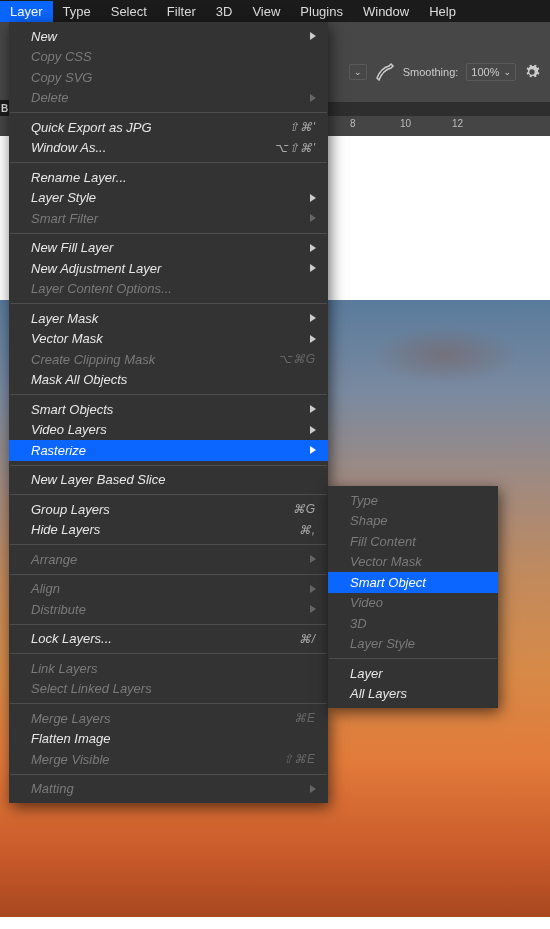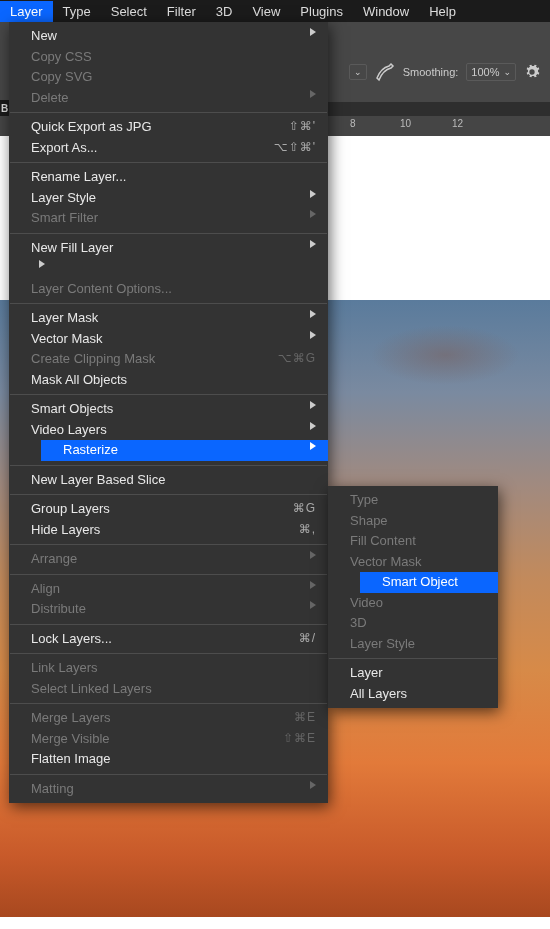--- a/index.html
+++ b/index.html
@@ -84,29 +84,30 @@
   .menu {
     position:absolute;
     top:22px; left:9px;
     width:319px;
     background:#333333;
     box-shadow:2px 4px 14px rgba(0,0,0,0.6);
     padding:4px 0;
     font-size:13px;
   }
   .menu-item {
-    display:flex; 
+    display:flex; align-items:center;
     padding:2px 12px 2px 22px;
     height:20.5px;
     color:#e8e8e8;
     cursor:default;
     position:relative;
+    font-style:italic;
   }
   .menu-item.disabled { color:#7a7a7a; }
-  .menu-item.highlight { background:#0a66ff; color:#fff;margin-left:32px; }
+  .menu-item.highlight { background:#0a66ff; color:#fff; }
   .menu-item .label { flex:1; }
   .menu-item .shortcut {
     color:#aaa; font-size:12px; letter-spacing:1px;
     text-align:right; min-width:48px;
   }
   .menu-item.disabled .shortcut { color:#666; }
   .menu-item .arrow {
     width:0; height:0;
     border-top:4px solid transparent;
     border-bottom:4px solid transparent;
@@ -202,41 +203,42 @@
     <div class="menu-item disabled">
       <span class="label">Delete</span>
       <span class="arrow"></span>
     </div>
     <div class="menu-sep"></div>
     <div class="menu-item">
       <span class="label">Quick Export as JPG</span>
       <span class="shortcut">⇧⌘'</span>
     </div>
     <div class="menu-item">
-      <span class="label">Export As...</span>
+      <span class="label">Window As...</span>
       <span class="shortcut">⌥⇧⌘'</span>
     </div>
     <div class="menu-sep"></div>
     <div class="menu-item">
       <span class="label">Rename Layer...</span>
     </div>
     <div class="menu-item">
       <span class="label">Layer Style</span>
       <span class="arrow"></span>
     </div>
     <div class="menu-item disabled">
       <span class="label">Smart Filter</span>
       <span class="arrow"></span>
     </div>
     <div class="menu-sep"></div>
     <div class="menu-item">
       <span class="label">New Fill Layer</span>
       <span class="arrow"></span>
     </div>
     <div class="menu-item">
+      <span class="label">New Adjustment Layer</span>
       <span class="arrow"></span>
     </div>
     <div class="menu-item disabled">
       <span class="label">Layer Content Options...</span>
     </div>
     <div class="menu-sep"></div>
     <div class="menu-item">
       <span class="label">Layer Mask</span>
       <span class="arrow"></span>
     </div>
@@ -301,27 +303,27 @@
       <span class="label">Link Layers</span>
     </div>
     <div class="menu-item disabled">
       <span class="label">Select Linked Layers</span>
     </div>
     <div class="menu-sep"></div>
     <div class="menu-item disabled">
       <span class="label">Merge Layers</span>
       <span class="shortcut">⌘E</span>
     </div>
+    <div class="menu-item">
+      <span class="label">Flatten Image</span>
+    </div>
     <div class="menu-item disabled">
       <span class="label">Merge Visible</span>
       <span class="shortcut">⇧⌘E</span>
     </div>
-    <div class="menu-item">
-      <span class="label">Flatten Image</span>
-    </div>
     <div class="menu-sep"></div>
     <div class="menu-item disabled">
       <span class="label">Matting</span>
       <span class="arrow"></span>
     </div>
   </div>
 
 <div class="submenu" id="rasterize-submenu">
     <div class="menu-item disabled">
       <span class="label">Type</span>

